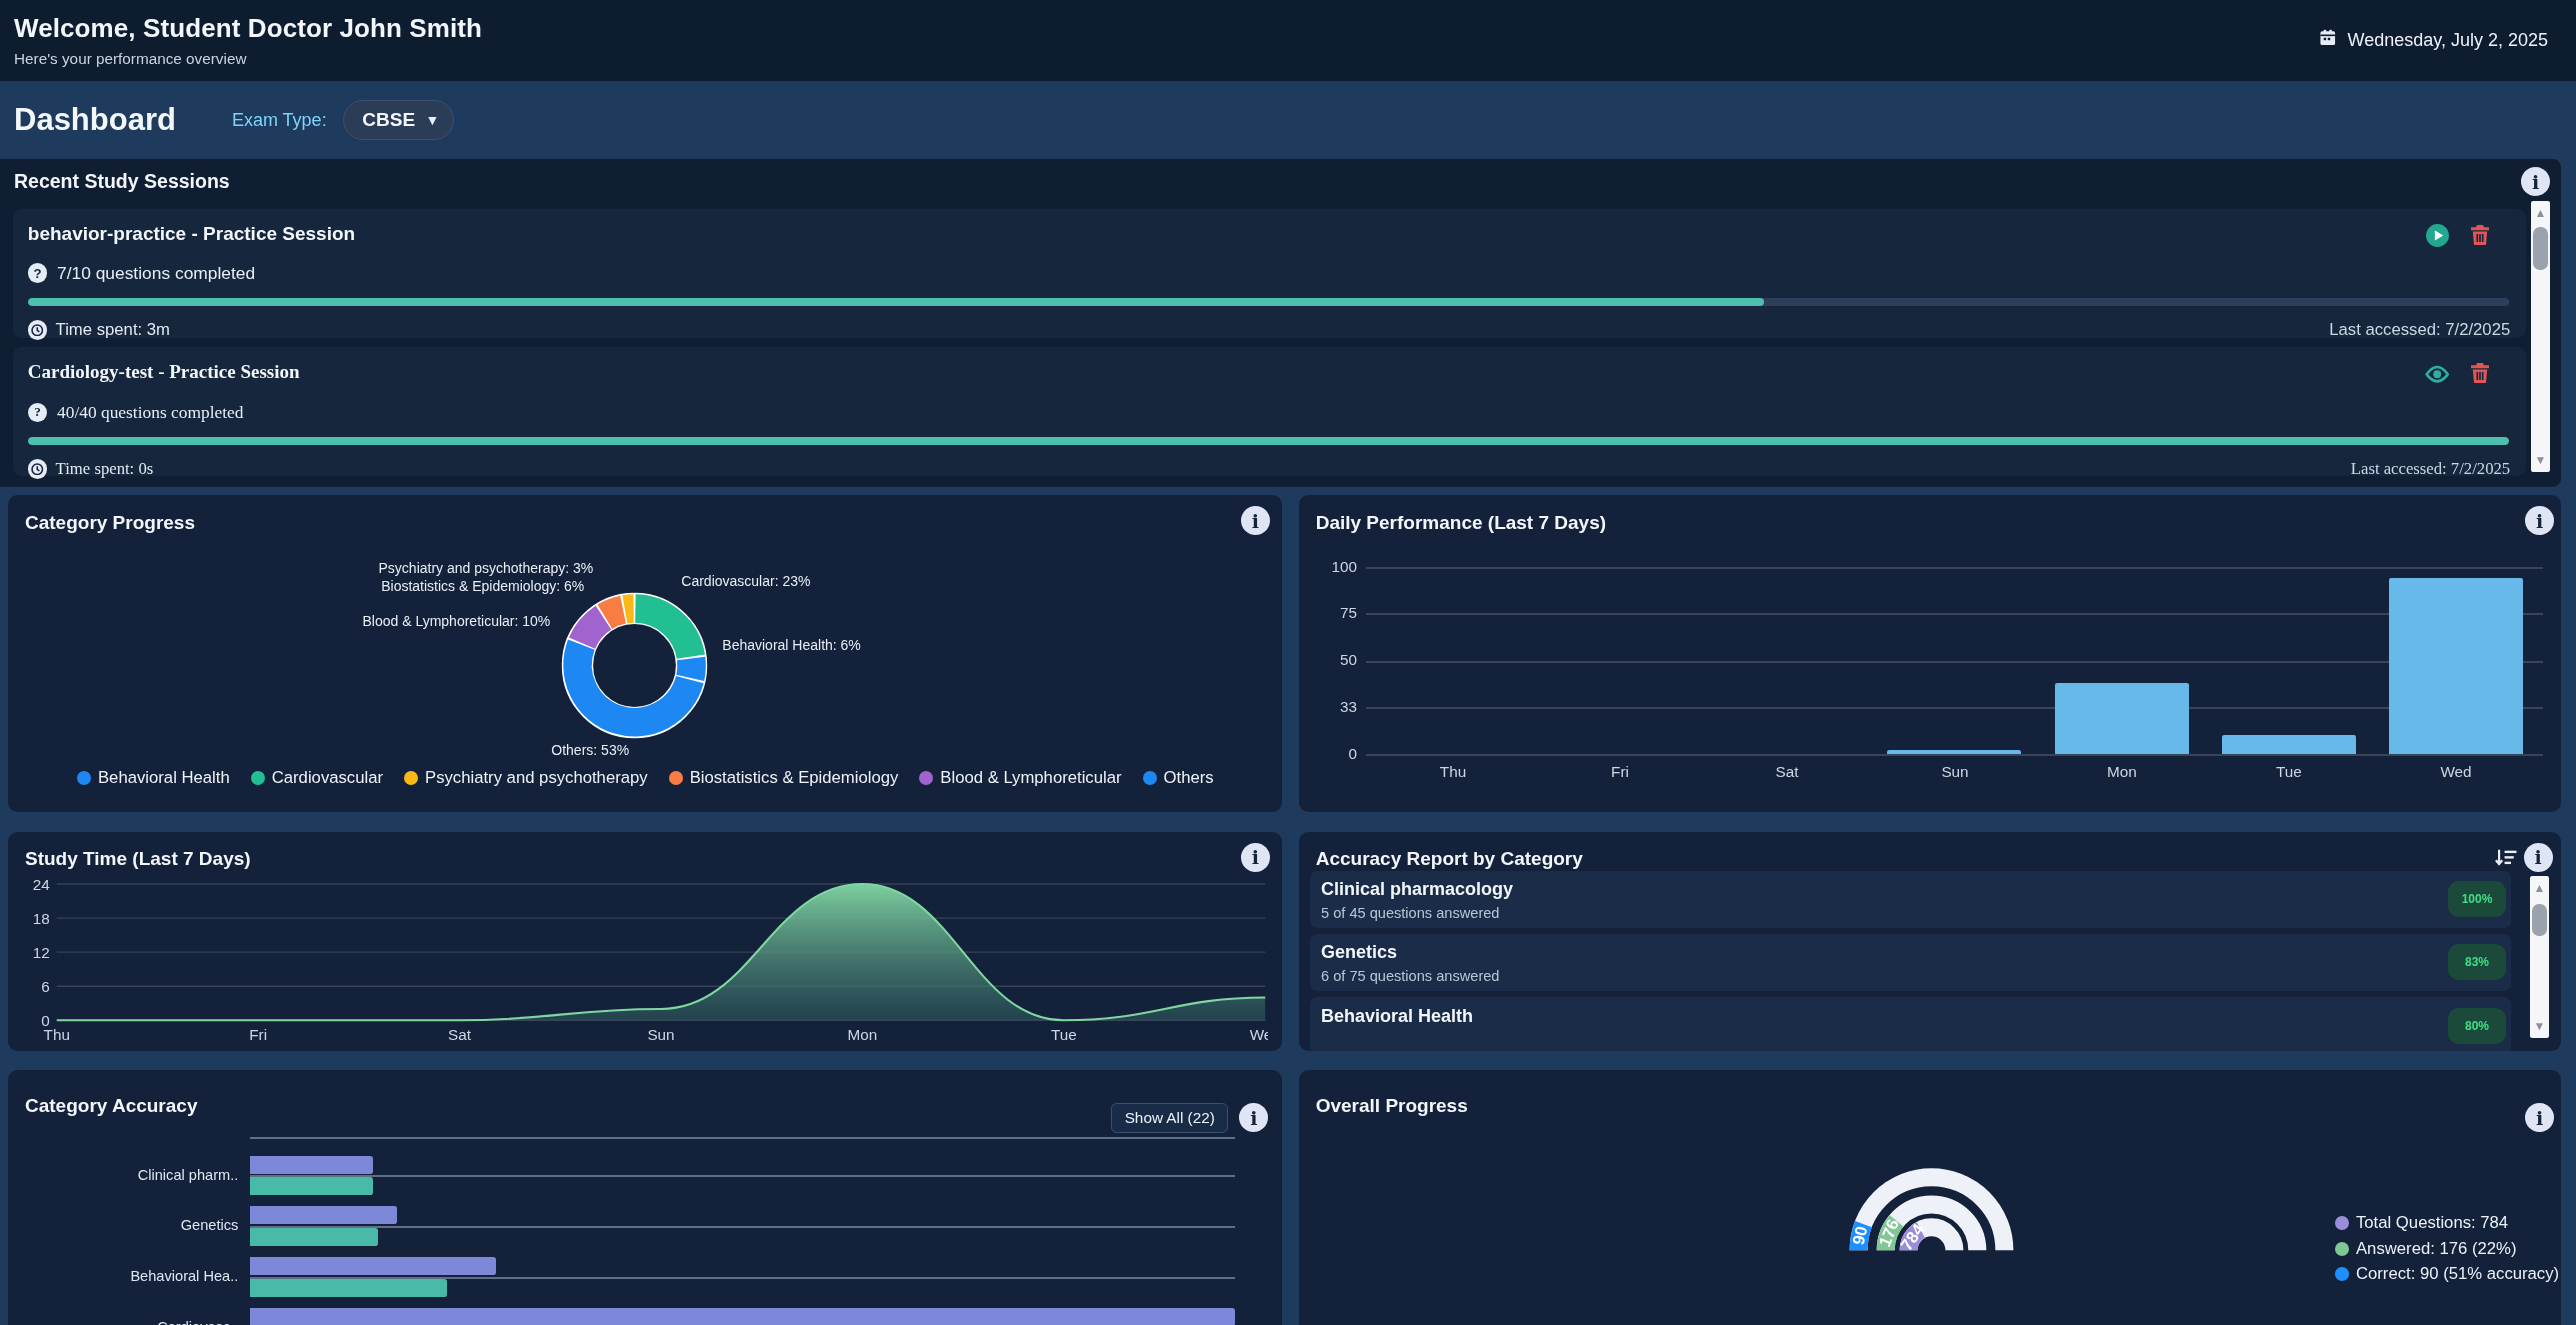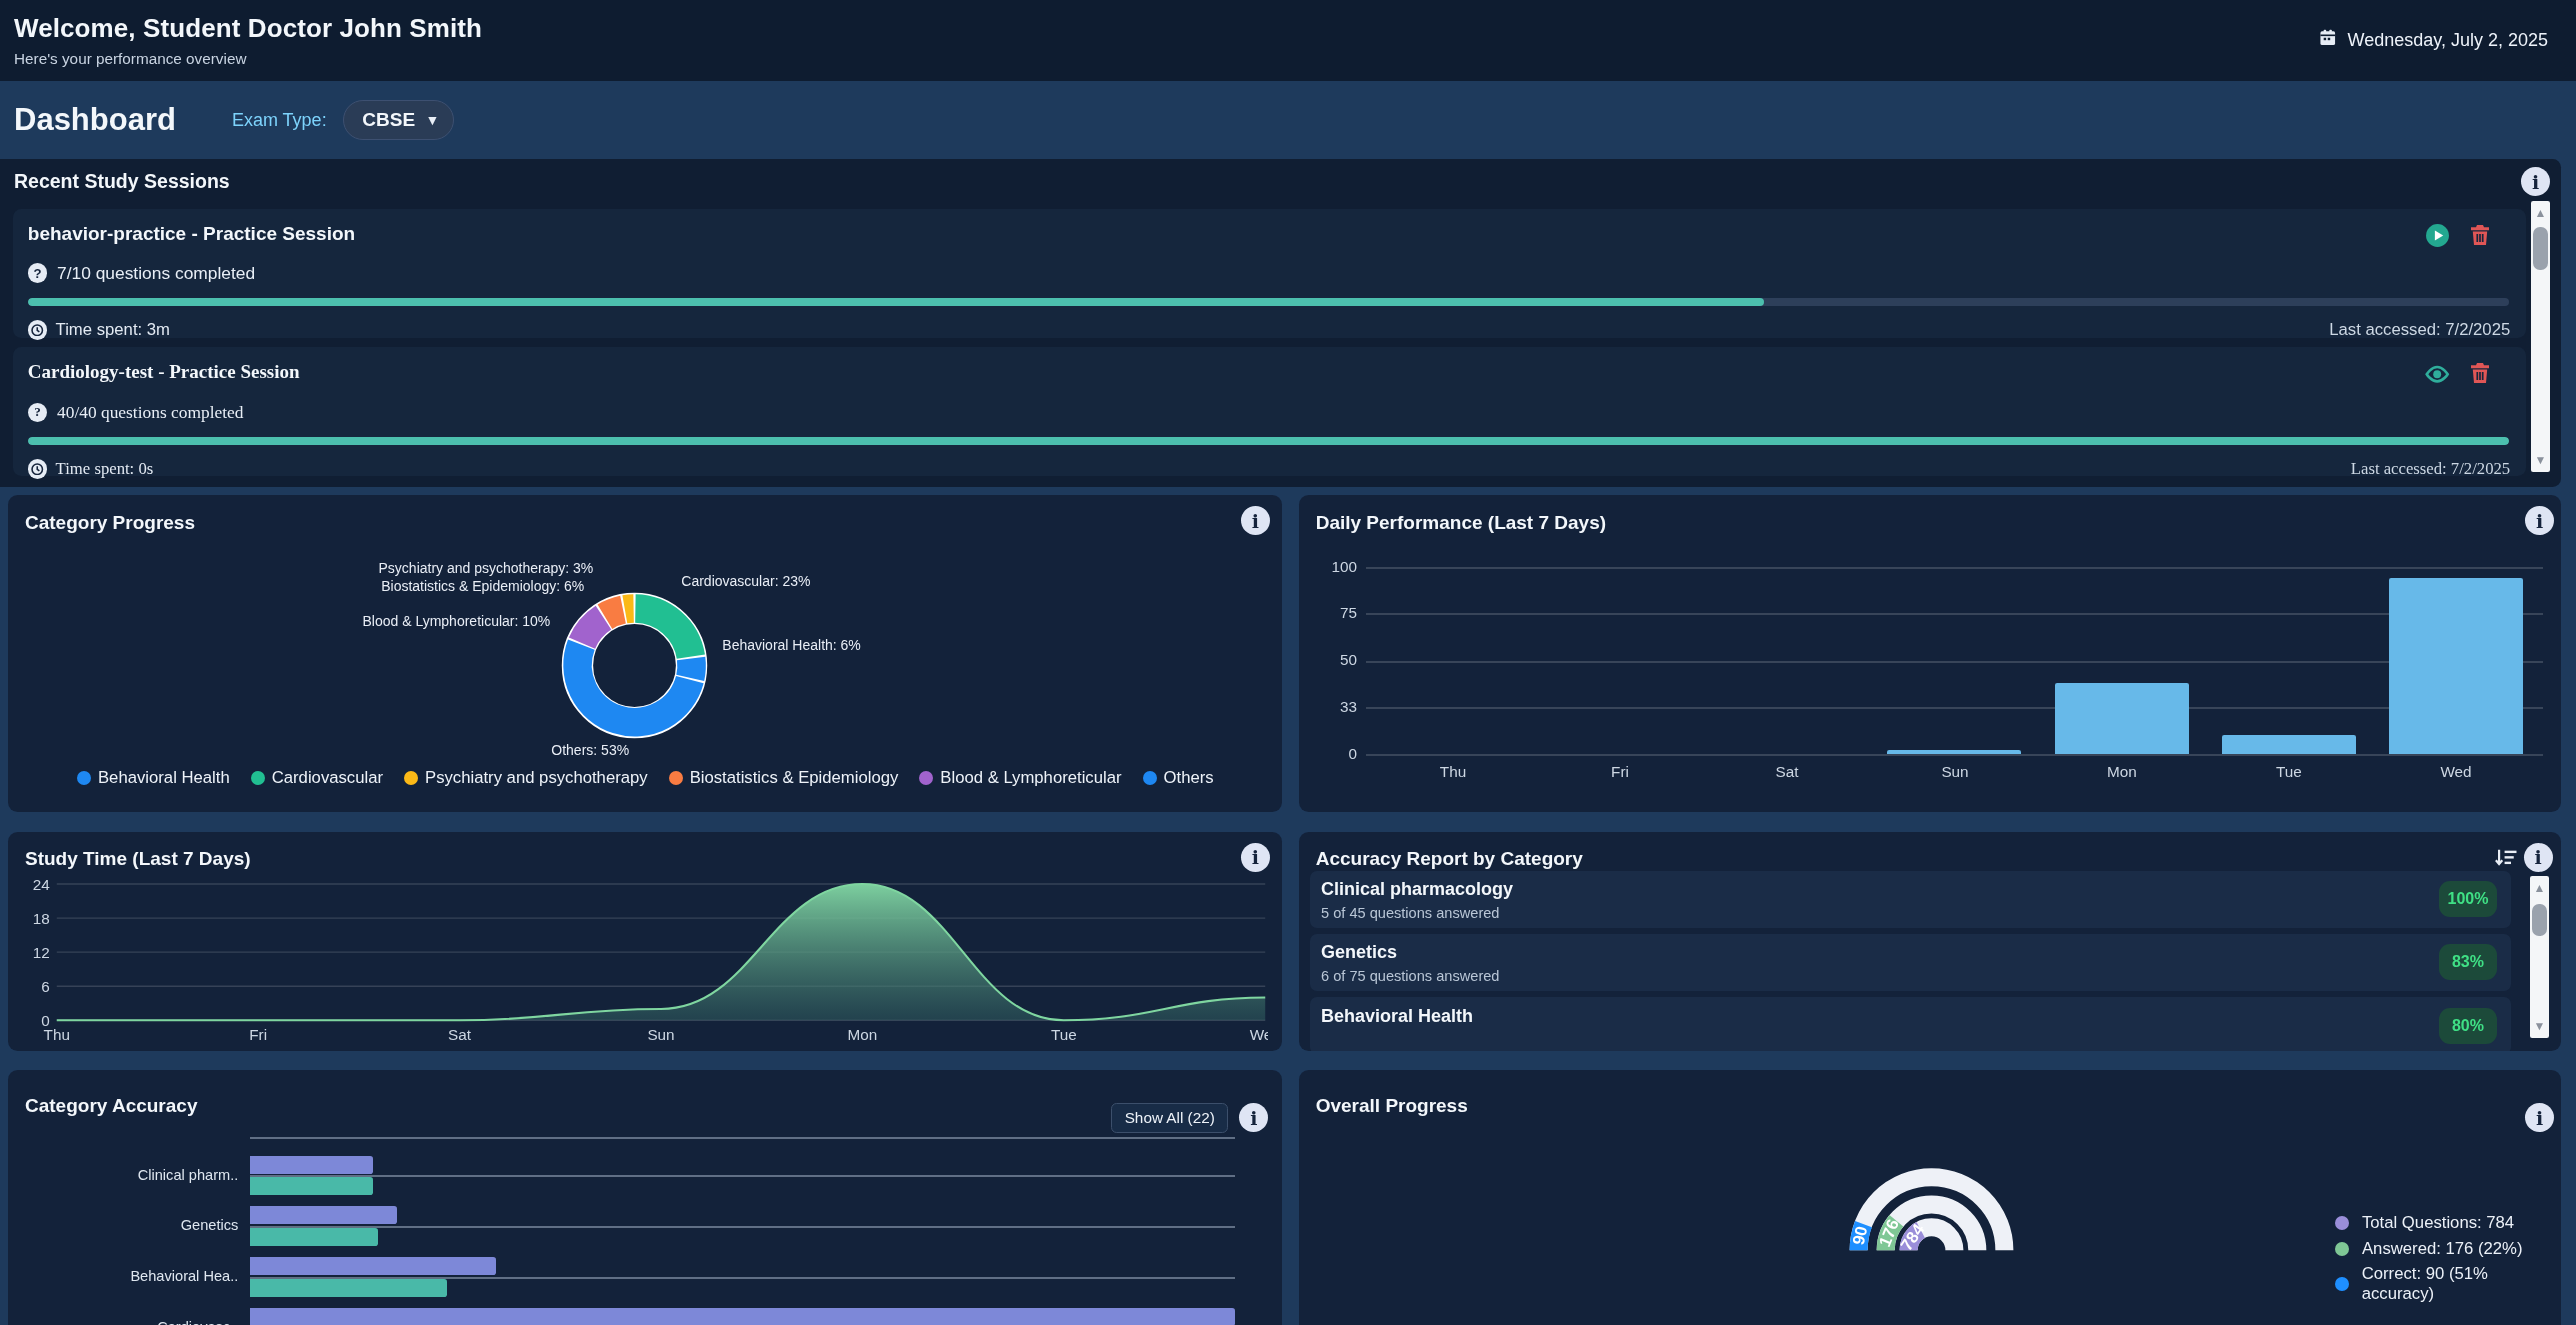--- a/index.html
+++ b/index.html
@@ -84,38 +84,38 @@
     font-size:15.3px; color:#cdd7e3; }
   .vbar { position:absolute; background:#67b9e9; border-radius:2.1px 2.1px 0 0; }
   .xlab { position:absolute; text-align:center; font-size:15.3px; color:#cdd7e3; }
 
   
   .acc-rows { position:absolute; left:11px; right:50px; top:39px; }
   .acc-row { position:relative; height:57px; margin-bottom:6.3px; background:#1a2c47;
     border-radius:7px; padding:8.3px 11px; }
   .acc-cat { font-size:18px; font-weight:bold; }
   .acc-sub { font-size:14.6px; color:#b9c6d6; margin-top:4.9px; }
-  .acc-badge { position:absolute; right:14px; top:10.4px; width:58px; height:36px;
-    background:#1c4a3a; color:#3fe085; border-radius:11px; font-size:16px;
+  .acc-badge { position:absolute; right:5px; top:10.4px; width:58px; height:36px;
+    background:#1c4a3a; color:#3fe085; border-radius:11px; font-size:12px;
     font-weight:bold; display:flex; align-items:center; justify-content:center; }
   .sort-icon { position:absolute; right:43px; top:15.3px; cursor:pointer; }
 
   
   .show-all-btn { position:absolute; right:54px; top:33px; height:30px;
     padding:0 12.5px; background:#182c47; border:0.7px solid #3c4f6b; border-radius:5.6px;
     color:#eef3f9; font-size:15.3px; line-height:28.5px; cursor:pointer; }
   .cat-label { position:absolute; left:0; width:230px; text-align:right;
     font-size:14.6px; color:#dfe7f0; white-space:nowrap; overflow:hidden; }
   .cat-grid-line { position:absolute; left:242px; width:985px; height:1.4px;
     background:rgba(160,175,195,0.55); }
   .hbar { position:absolute; left:242px; height:17.4px; border-radius:0 2.8px 2.8px 0; }
 
   
   .op-legend { position:absolute; left:1036px; top:143px; font-size:16.7px; color:#ecf1f8; }
-  .op-legend .item { display:flex; align-items:center; gap:13px; margin-bottom:5.6px; }
+  .op-legend .item { display:flex; align-items:center; gap:7px; margin-bottom:5.6px; }
 
   svg text { font-family:"Liberation Sans", sans-serif; }
 </style>
 </head>
 <body>
 
 <header class="app-header">
   <div>
     <div class="welcome-title">Welcome, Student Doctor John Smith</div>
     <div class="welcome-sub">Here's your performance overview</div>

